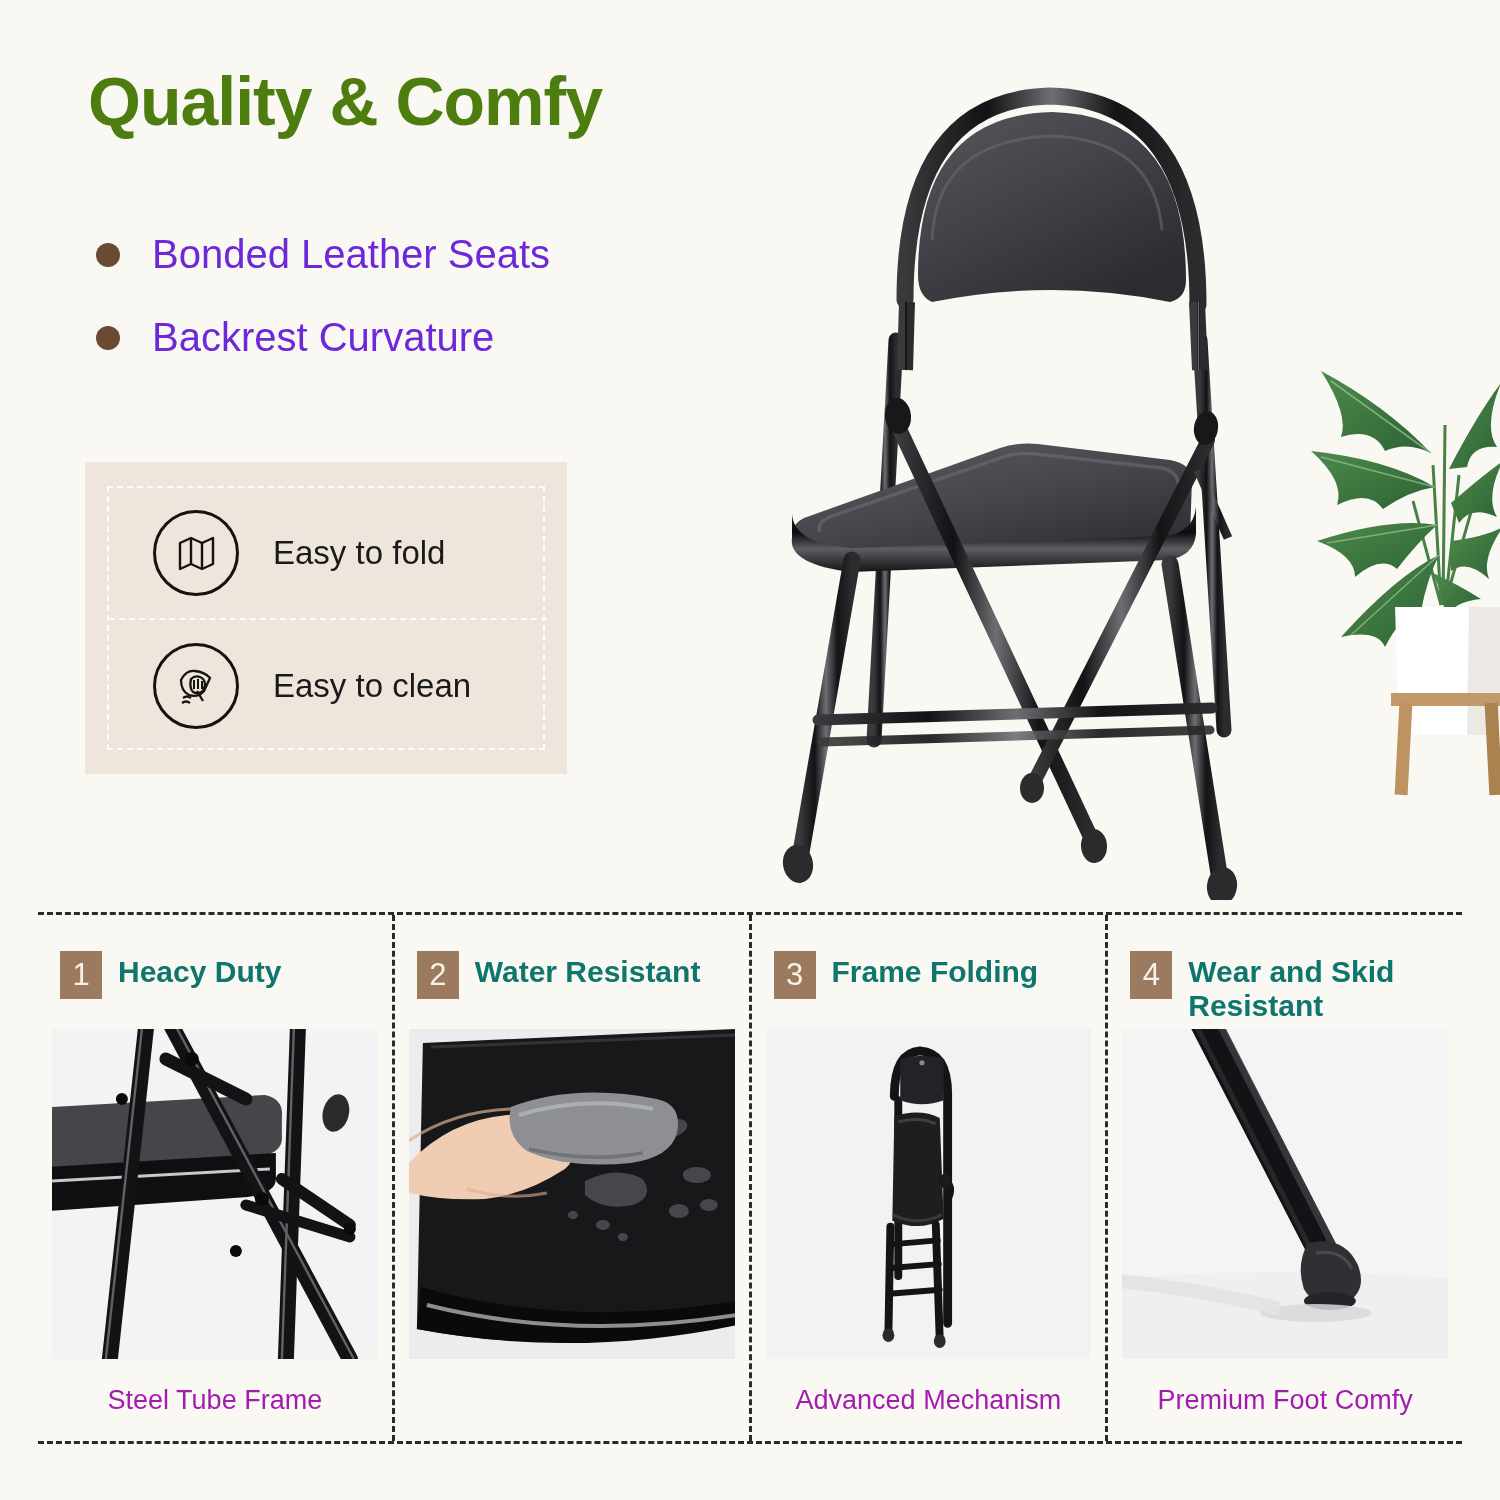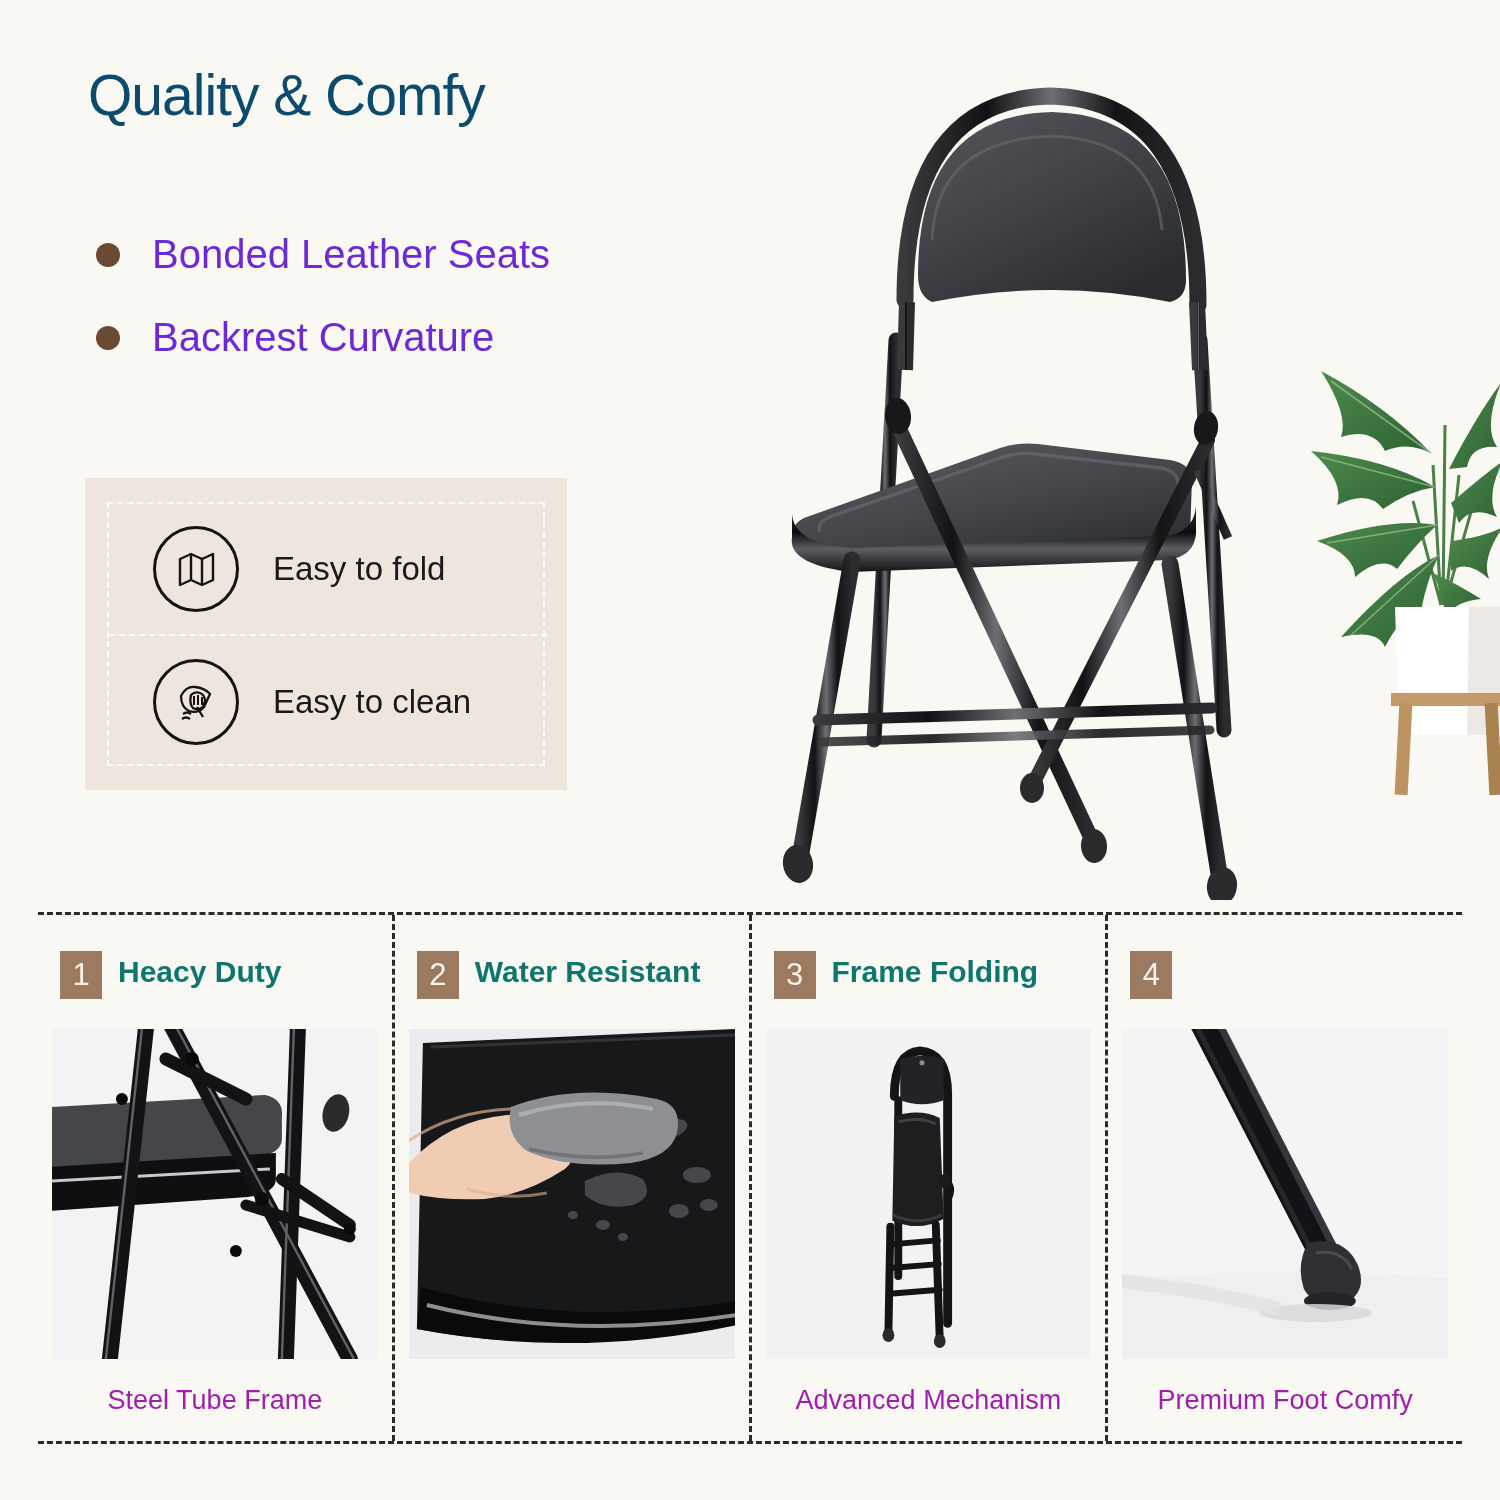--- a/index.html
+++ b/index.html
@@ -9,35 +9,35 @@
     font-family:"Liberation Sans", sans-serif;
     overflow:hidden;
   }
   .page { position:relative; width:1500px; height:1500px; background:#faf8f2; }
 
   
   .hero { position:absolute; left:0; top:0; width:1500px; height:900px; }
 
   .title {
     position:absolute; left:88px; top:62px;
-    font-size:57px; font-weight:normal; color:#0c4a6e; letter-spacing:-1px;
+    font-size:68px; font-weight:bold; color:#4d7c0f; letter-spacing:-1px;
     white-space:nowrap;
   }
 
   .bullets { position:absolute; left:96px; top:232px; }
   .bullet { display:flex; align-items:center; margin-bottom:38px; }
   .bullet-dot {
     width:24px; height:24px; border-radius:50%;
     background:#6b4a33; margin-right:32px; flex:none;
   }
   .bullet-text { font-size:40px; color:#6d28d9; }
 
   
   .feature-box {
-    position:absolute; left:85px; top:478px;
+    position:absolute; left:85px; top:462px;
     width:482px; height:312px;
     background:#eee6dd;
   }
   .feature-inner {
     position:absolute; left:22px; top:24px;
     width:438px; height:264px;
     border:2px dashed #fdfcfa;
   }
   .feature-row {
     position:absolute; left:0; width:438px; height:132px;
@@ -359,20 +359,21 @@
           <ellipse cx="124" cy="308" rx="6" ry="7" fill="#2b2b2e"></ellipse>
           <ellipse cx="176" cy="314" rx="6" ry="7" fill="#2b2b2e"></ellipse>
         </svg>
       </div>
       <div class="panel-cap">Advanced Mechanism</div>
     </div>
 
     <div class="panel">
       <div class="panel-head">
         <span class="panel-num">4</span>
+        <span class="panel-title">Wear and Skid Resistant</span>
       </div>
       <div class="panel-thumb">
         <svg width="100%" height="100%" viewBox="0 0 330 330" preserveAspectRatio="xMidYMid slice">
           <rect width="330" height="330" fill="#f4f4f5"></rect>
           <path d="M0 250 Q150 236 330 250 L330 330 L0 330 Z" fill="#ededee" opacity="0.7"></path>
 
           <path d="M78 -20 L208 232" stroke="#131315" stroke-width="30" fill="none" stroke-linecap="round"></path>
           <path d="M92 -20 L220 230" stroke="#3a3b40" stroke-width="7" fill="none" opacity="0.9"></path>
           <path d="M70 -16 L198 234" stroke="#2a2b2f" stroke-width="5" fill="none" opacity="0.85"></path>
 

